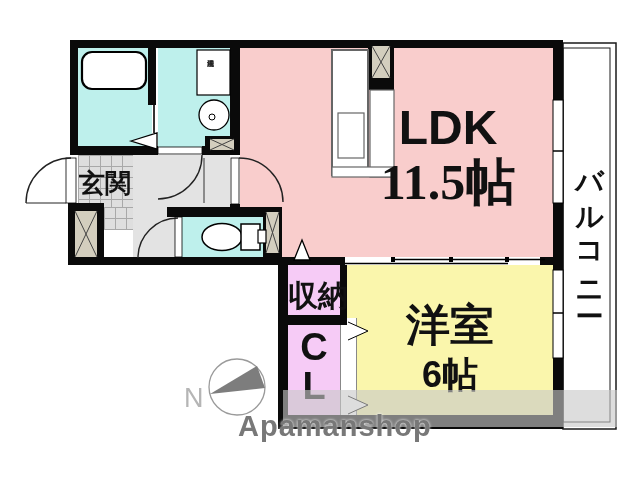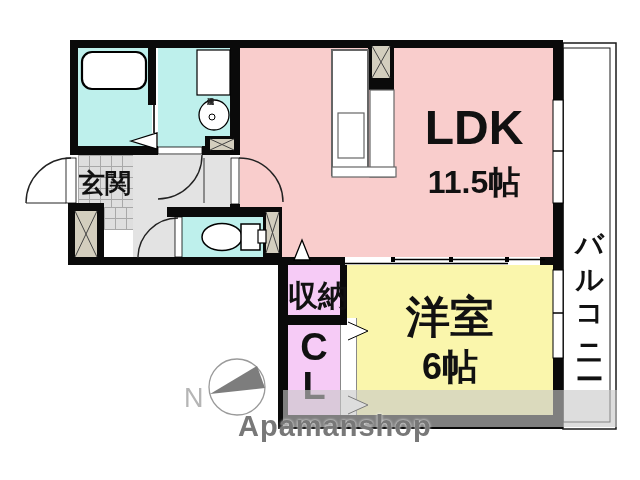--- a/index.html
+++ b/index.html
@@ -16,32 +16,32 @@
         background-image:linear-gradient(var(--tile-line) 1px,transparent 1px),
                          linear-gradient(90deg,var(--tile-line) 1px,transparent 1px);
         background-size:11px 11px;}
   #shapes{position:absolute;left:0;top:0;z-index:2;}
   .wall{fill:var(--wall);}
   .pillar{fill:var(--pillar-fill);}
   .hatch{stroke:#444;stroke-width:1;}
   .fixture{fill:#fff;stroke:#000;}
   .arc{fill:none;stroke:#222;stroke-width:1.4;}
   .kcount{fill:#fff;stroke:#666;}
-  .label{z-index:3;color:#111;font-weight:bold;white-space:nowrap;text-align:right;}
+  .label{z-index:3;color:#111;font-weight:bold;white-space:nowrap;}
   .center{text-align:center;}
   #cl-strip{z-index:1;background:#fff;border-left:1px solid #888;border-right:1px solid #888;}
   #wm-band{z-index:4;background:var(--watermark-band);}
   #wm-text{z-index:5;color:var(--watermark-text);font-weight:bold;font-size:29px;
            letter-spacing:1px;text-shadow:0 0 3px #fff;}
   #north-label{z-index:5;color:var(--north-text);font-size:27px;font-weight:normal;}
   .vtext{writing-mode:vertical-rl;text-orientation:upright;}
   #balcony-label{font-size:28px;letter-spacing:6px;}
   #laundry-label{font-size:7px;font-weight:normal;color:#222;letter-spacing:0;line-height:7px;}
   #ldk-label .l1{font-size:48px;line-height:52px;}
-  #ldk-label .l2{font-size:32px;line-height:56px;}
+  #ldk-label .l2{font-size:50px;line-height:56px;font-family:Liberation Serif, serif;}
   #western-label .l1{font-size:44px;line-height:50px;}
   #western-label .l2{font-size:36px;line-height:50px;}
   #entrance-label{font-size:26px;}
   #storage-label{font-size:30px;}
   #cl-label{font-size:38px;line-height:39px;}
   #cl-label span{display:block;}
 </style>
 </head>
 <body>
 
@@ -176,25 +176,25 @@
       <polyline class="fixture" points="348,322 368,331 348,340" stroke-width="1"></polyline>
       <polyline class="fixture" points="348,396 368,405 348,414" stroke-width="1"></polyline>
     </g>
 
     <g>
       <circle cx="237" cy="387" r="28" fill="#fff" stroke="#9a9a9a" stroke-width="1.3"></circle>
       <polygon points="210,394 257,366 265,388" fill="var(--compass-gray)"></polygon>
     </g>
   </svg>
 
-  <div id="ldk-label" class="label center" style="left:364px;top:102px;width:220px;">
+  <div id="ldk-label" class="label center" style="left:338px;top:102px;width:220px;">
     <div class="l1">LDK</div>
     <div class="l2">11.5帖</div>
   </div>
-  <div id="western-label" class="label center" style="left:350px;top:292px;width:200px;">
+  <div id="western-label" class="label center" style="left:350px;top:300px;width:200px;">
     <div class="l1">洋室</div>
     <div class="l2">6帖</div>
   </div>
   <div id="balcony-label" class="label vtext" style="left:570px;top:150px;height:220px;">バルコニー</div>
   <div id="entrance-label" class="label" style="left:79px;top:166px;">玄関</div>
   <div id="storage-label" class="label center" style="left:288px;top:276px;width:52px;">収納</div>
   <div id="cl-label" class="label center" style="left:288px;top:328px;width:52px;">
     <span>C</span>
     <span>L</span>
   </div>

